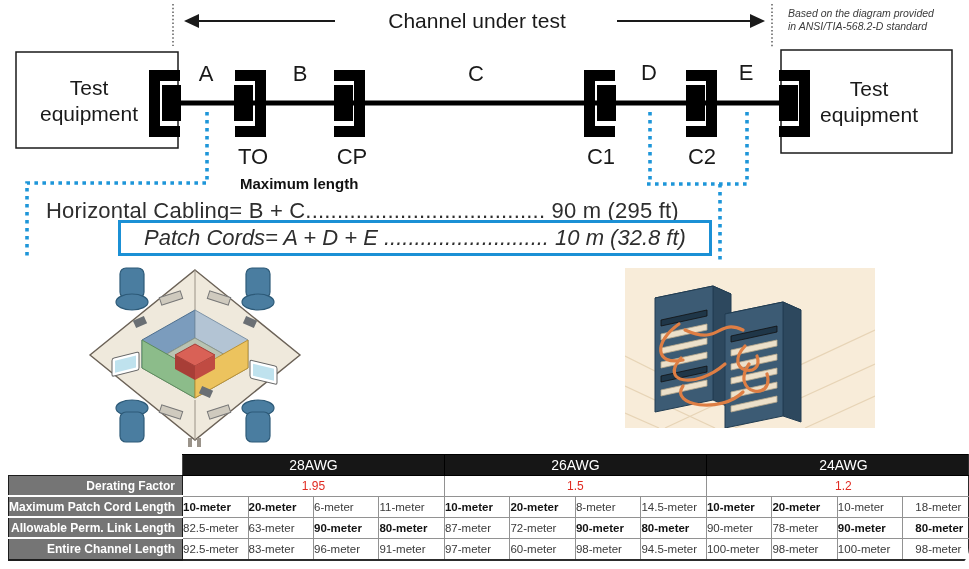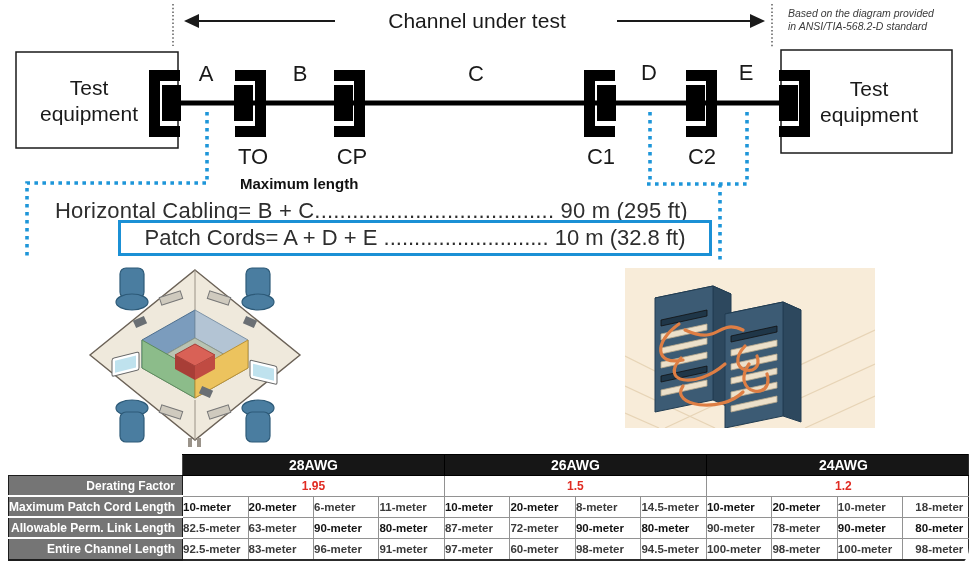--- a/index.html
+++ b/index.html
@@ -11,30 +11,30 @@
   svg text{font-family:"Liberation Sans",sans-serif;fill:#1a1a1a;}
   .seg-label{font-size:22px;}
   .conn-label{font-size:22px;}
   .equip-label{font-size:21px;}
   .channel-label{font-size:21px;}
   .note-label{font-size:10.5px;font-style:italic;fill:#3a3a3a;}
 
   
   .max-heading{left:240px;top:175px;width:264px;text-align:left;
                font-size:15px;font-weight:bold;color:#111;}
-  .formula-line1{left:55px;top:198px;font-size:22px;color:#2e2e2e;white-space:nowrap;letter-spacing:.2px;}
+  .formula-line1{left:46px;top:198px;font-size:22px;color:#2e2e2e;white-space:nowrap;letter-spacing:.2px;}
   .patch-box{left:118px;top:220px;width:588px;height:30px;border:3px solid #1b90d5;}
-  .formula-line2{width:100%;text-align:center;font-size:22px;color:#2e2e2e;line-height:30px;white-space:nowrap;}
+  .formula-line2{width:100%;text-align:center;font-size:22px;color:#2e2e2e;line-height:30px;white-space:nowrap;font-style:italic;}
 
   
   .spec-table{left:8px;top:454px;}
   table{border-collapse:collapse;table-layout:fixed;}
-  td,th{padding:0;margin:0;overflow:hidden;white-space:nowrap;font-weight:bold;}
+  td,th{padding:0;margin:0;overflow:hidden;white-space:nowrap;}
   .corner{background:transparent;border:none;}
-  th.awg{background:#161616;color:#fff;font-size:14px;font-weight:bold;
+  th.awg{background:#161616;color:#fff;font-size:14px;font-weight:normal;
          height:20px;border:1px solid #000;border-left:1px solid #4a4a4a;text-align:center;margin-top:31px;}
   th.rlabel{background:#757575;color:#fff;font-size:12px;font-weight:bold;text-align:right;
             padding-right:7px;border:1px solid #1d1d1d;border-bottom:2px solid #fff;height:19px;margin-top:23px;}
   th.rlabel-last{border-bottom:2px solid #1d1d1d;}
   td.cell{background:#fff;border:1px solid #929292;color:#3a3a3a;font-size:11.5px;
           text-align:left;height:20px;}
   td.red{color:#e02b22;font-size:12px;height:17px;border:1px solid #929292;text-align:center;background:#fff;}
   td.b{font-weight:bold;color:#121212;}
   .gstart{border-left:1.5px solid #2c2c2c !important;}
   .gend{border-right:1.5px solid #2c2c2c !important;padding-left:12px;}

